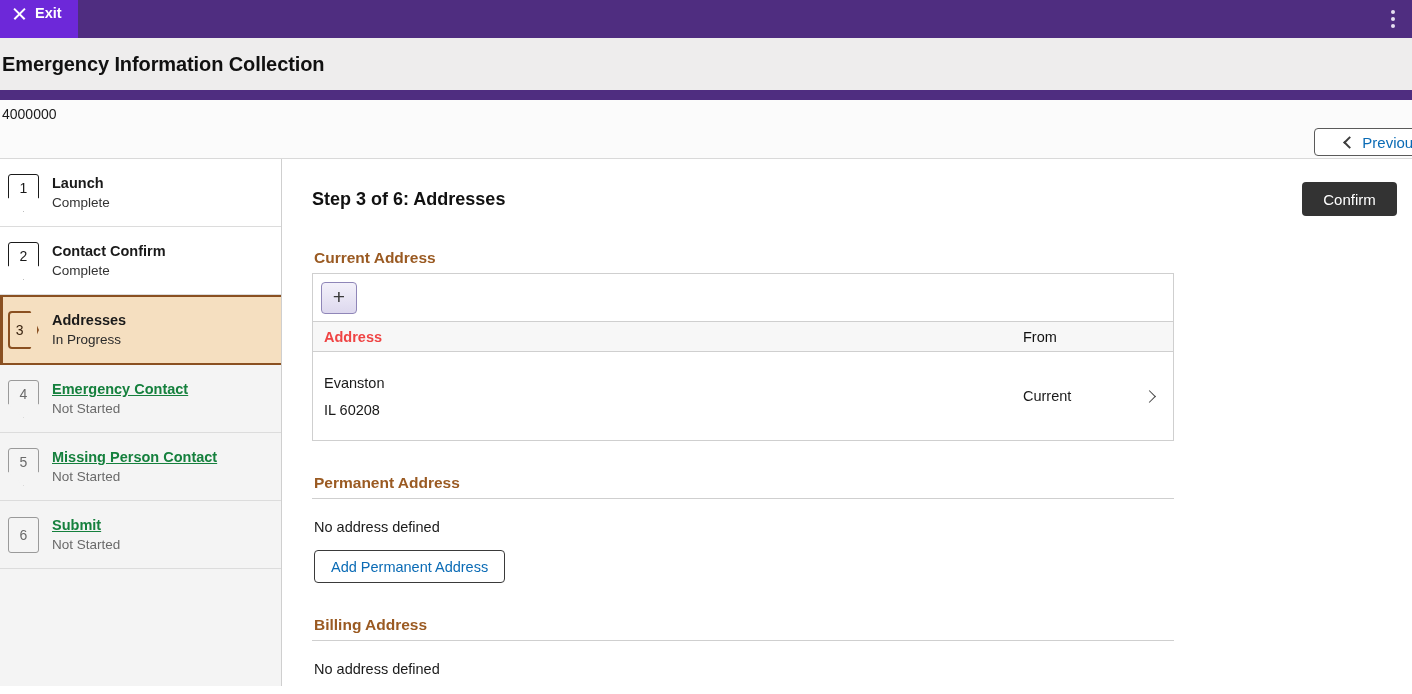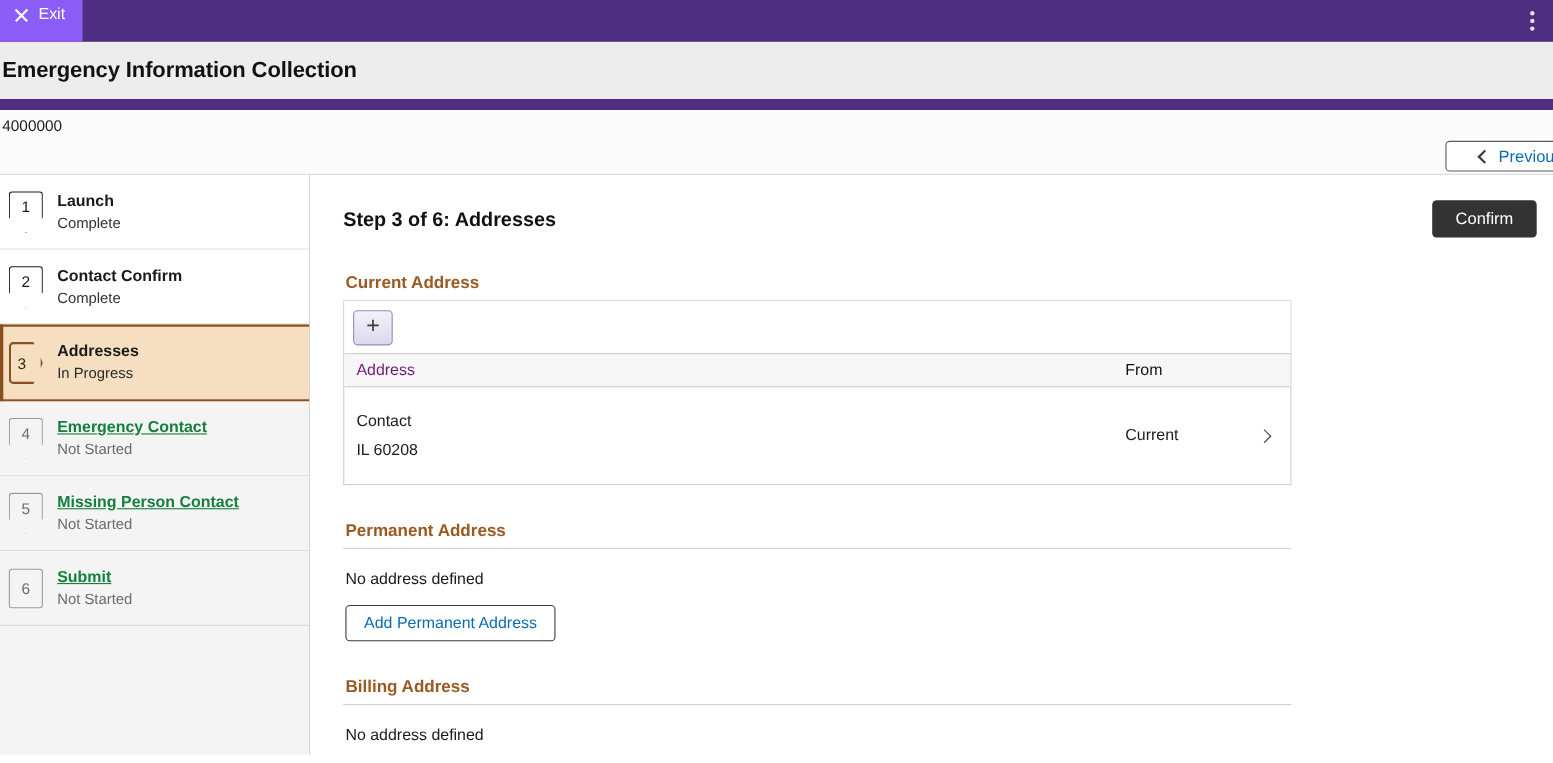--- a/index.html
+++ b/index.html
@@ -17,28 +17,28 @@
     position: relative;
     height: 38px;
     background: #4F2D80;
     display: flex;
     align-items: stretch;
   }
   .exit-btn {
     display: flex;
     align-items: center;
     gap: 9px;
-    background: #8b5cf6;
+    background: #6d28d9;
     color: #ffffff;
     padding: 0 16px 11px 12px;
     font-size: 14.5px;
     cursor: pointer;
     border: none;
     font-family: "Liberation Sans", sans-serif;
-    font-weight: normal;
+    font-weight: bold;
   }
   .exit-x {
     display: inline-block;
     width: 14px; height: 14px;
     position: relative;
   }
   .exit-x::before, .exit-x::after {
     content: "";
     position: absolute;
     left: 0; top: 6px;
@@ -319,21 +319,21 @@
     font-family: "Liberation Sans", sans-serif;
   }
   .addr-thead {
     display: flex;
     background: #f7f7f7;
     border-top: 1px solid #cfcfcf;
     border-bottom: 1px solid #cfcfcf;
     height: 31px;
     align-items: center;
   }
-  .th-address { flex: 0 0 706px; padding-left: 11px; font-size: 14.5px; font-weight: normal; color: #701a75; }
+  .th-address { flex: 0 0 706px; padding-left: 11px; font-size: 14.5px; font-weight: bold; color: #ef4444; }
   .th-from    { flex: 1 1 auto; font-size: 14.5px; font-weight: normal; color: #111111; padding-left: 4px;}
 
   .addr-row {
     display: flex;
     align-items: center;
     min-height: 88px;
     cursor: pointer;
   }
   .addr-cell-address {
     flex: 0 0 706px;
@@ -501,21 +501,21 @@
       <div class="addr-card">
         <div class="addr-toolbar">
           <div class="plus-btn">+</div>
         </div>
         <div class="addr-thead">
           <div class="th-address">Address</div>
           <div class="th-from">From</div>
         </div>
         <div class="addr-row">
           <div class="addr-cell-address">
-            <span>Contact</span>
+            <span>Evanston</span>
             <span>IL 60208</span>
           </div>
           <div class="addr-cell-from">Current</div>
           <div class="addr-cell-chevron">
             <span class="row-chevron"></span>
           </div>
         </div>
       </div>
 
       

